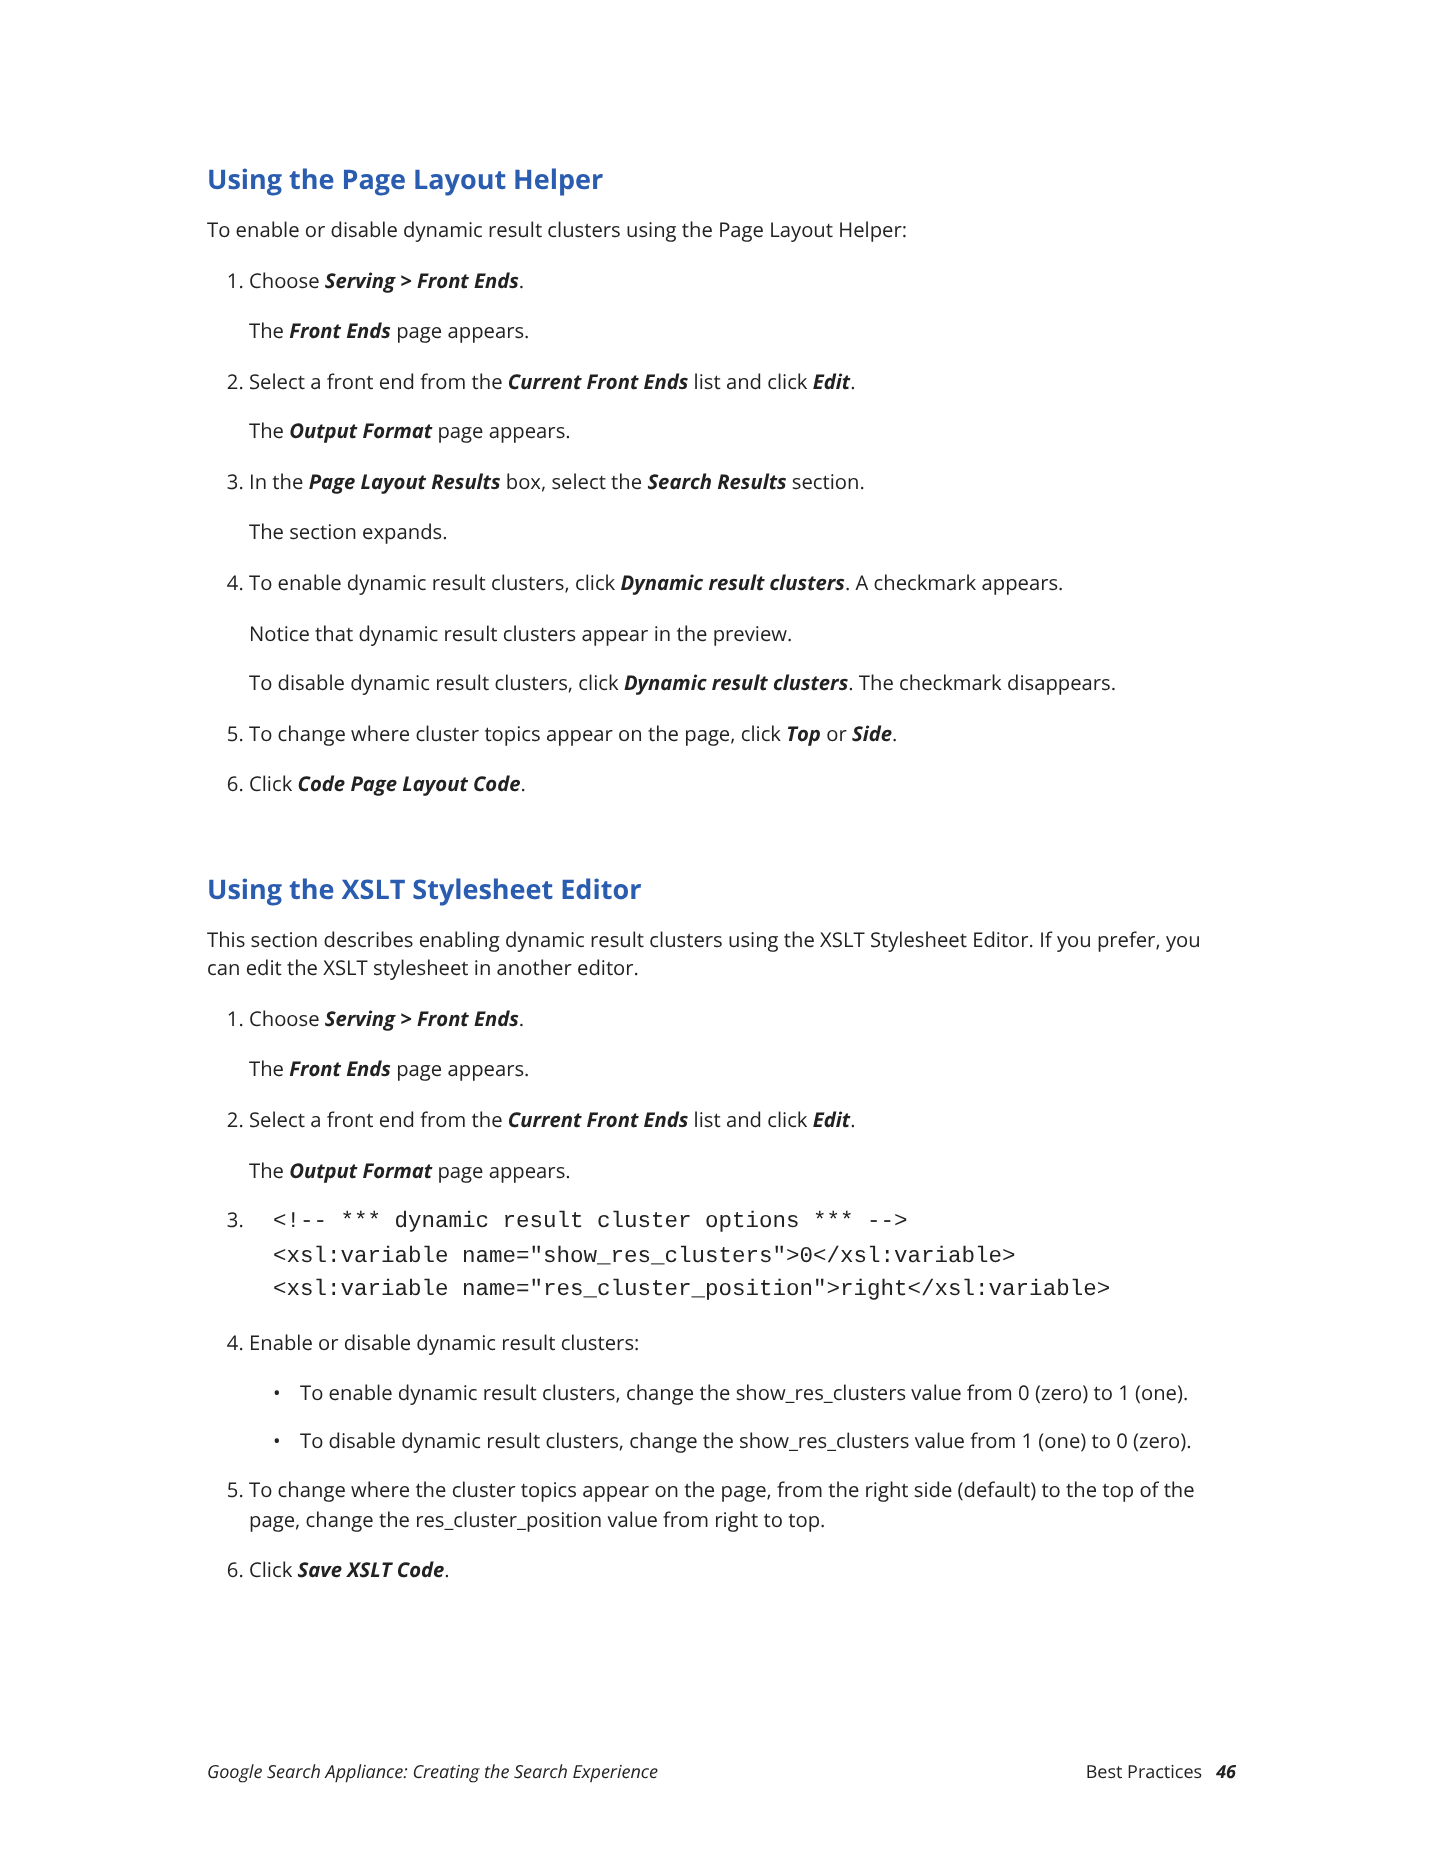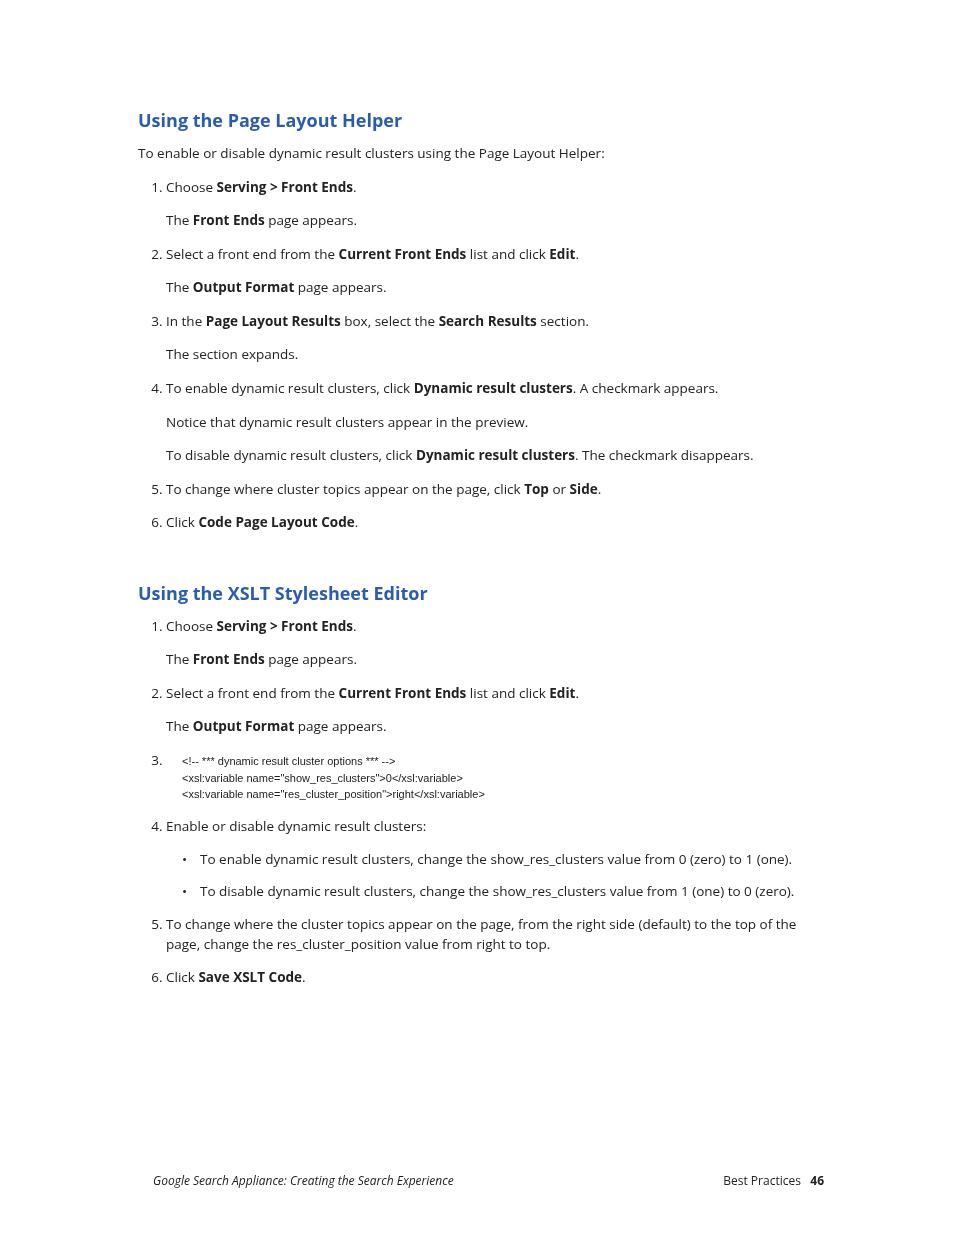--- a/index.html
+++ b/index.html
@@ -53,34 +53,34 @@
     padding-left: 18px;
     margin-bottom: 12px;
     line-height: 1.45;
   }
   ul > li::before {
     content: "•";
     position: absolute;
     left: 0;
     top: 0;
   }
-  b { font-weight: 700; }
+  b { font-weight: 700; font-style: italic; }
   pre {
-    font-family: Liberation Sans, sans-serif;
-    font-size: 11px;
+    font-family: Liberation Mono, monospace;
+    font-size: 15px;
     margin: 14px 0 0 0;
     padding-left: 16px;
     line-height: 1.5;
     white-space: pre;
   }
   .section-gap { height: 34px; }
   .footer {
     position: absolute;
     bottom: 46px;
-    left: 153px;
+    left: 138px;
     right: 130px;
     font-size: 12px;
     display: flex;
     justify-content: space-between;
   }
   .footer-left { font-style: italic; }
   .footer-right b { font-weight: 700; }
 </style>
 </head>
 <body>
@@ -111,20 +111,21 @@
         <div>To change where cluster topics appear on the page, click <b>Top</b> or <b>Side</b>.</div>
       </li>
       <li>
         <div>Click <b>Code Page Layout Code</b>.</div>
       </li>
     </ol>
 
   <div class="section-gap"></div>
 
   <h2>Using the XSLT Stylesheet Editor</h2>
+  <p>This section describes enabling dynamic result clusters using the XSLT Stylesheet Editor. If you prefer, you can edit the XSLT stylesheet in another editor.</p>
   <ol id="s2-list">
       <li>
         <div>Choose <b>Serving &gt; Front Ends</b>.</div>
         <div class="sub">The <b>Front Ends</b> page appears.</div>
       </li>
       <li>
         <div>Select a front end from the <b>Current Front Ends</b> list and click <b>Edit</b>.</div>
         <div class="sub">The <b>Output Format</b> page appears.</div>
       </li>
       <li>

